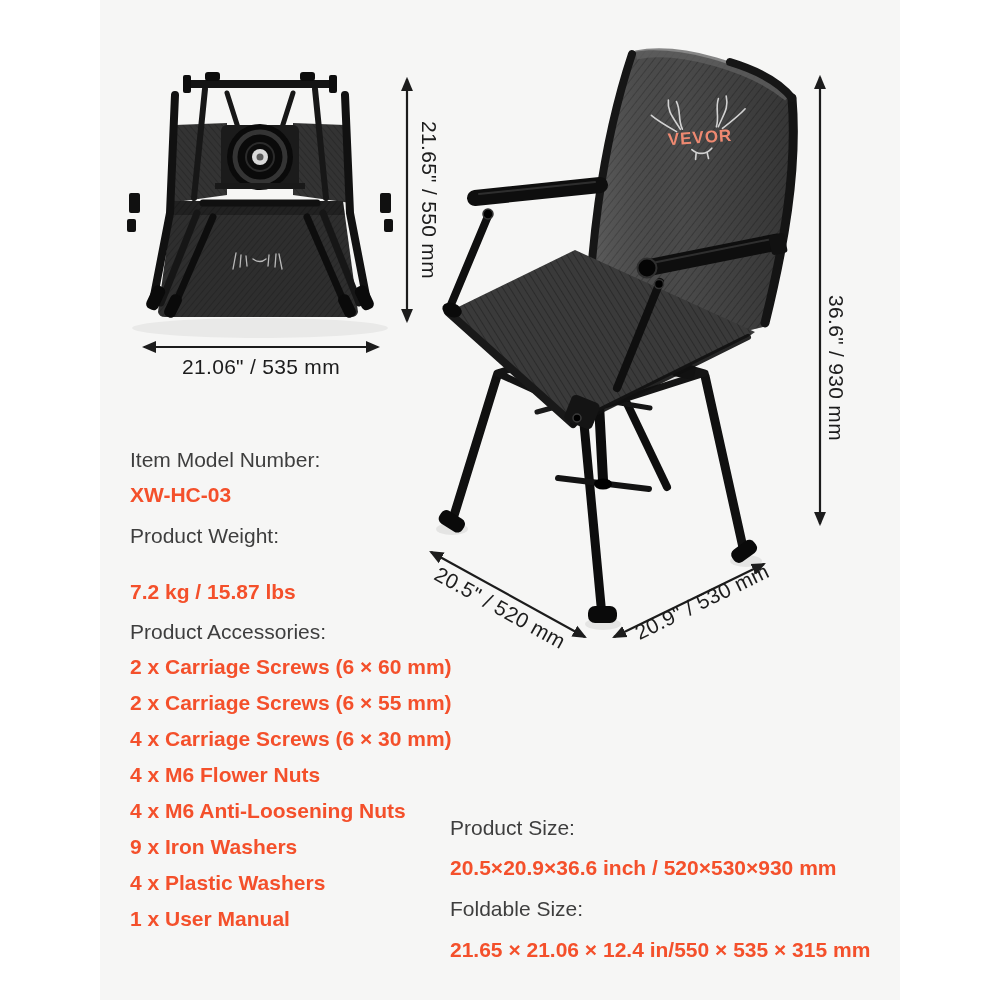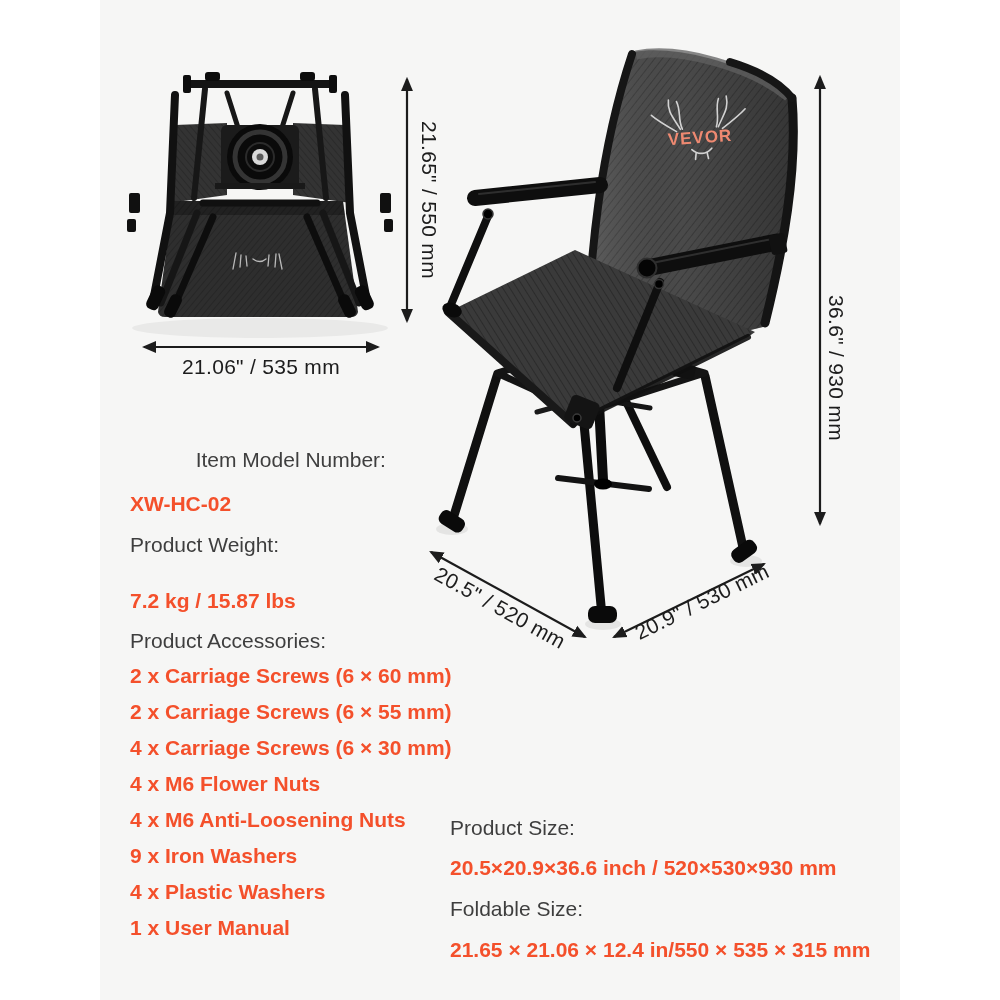--- a/index.html
+++ b/index.html
@@ -8,21 +8,21 @@
   .canvas-bg { position:absolute; left:100px; top:0; width:800px; height:1000px; background:#f6f6f5; }
   .abs { position:absolute; }
   .dim-label {
     position:absolute; color:#1c1c1c; font-size:21px; line-height:22px;
     white-space:nowrap; letter-spacing:0.3px;
   }
   .spec-block { position:absolute; left:130px; top:449px; }
   .size-block { position:absolute; left:450px; top:817px; }
   .label { font-size:21px; line-height:21px; color:#3e3e3e; }
   .value { font-size:21px; line-height:21px; font-weight:700; color:#f4502b; }
-  .mb23{margin-bottom:23px;text-align:center;} .mb21{margin-bottom:35px;} .mb20{margin-bottom:20px;}
+  .mb23{margin-bottom:14px;} .mb21{margin-bottom:35px;} .mb20{margin-bottom:20px;}
   .mb19{margin-bottom:19px;} .mb14{margin-bottom:14px;} .mb15{margin-bottom:15px;}
 </style>
 </head>
 <body>
 
 <div class="page">
   <div class="canvas-bg"></div>
 
   <svg class="abs" style="left:115px; top:45px;" width="290" height="300" viewBox="0 0 290 300">
     <defs>
@@ -203,21 +203,21 @@
   </svg>
 
   <div class="dim-label" style="left:429px; top:200px; transform:translate(-50%,-50%) rotate(90deg);">21.65" / 550 mm</div>
   <div class="dim-label" style="left:261px; top:367px; transform:translate(-50%,-50%);">21.06" / 535 mm</div>
   <div class="dim-label" style="left:836px; top:368px; transform:translate(-50%,-50%) rotate(90deg);">36.6" / 930 mm</div>
   <div class="dim-label" style="left:500px; top:608px; transform:translate(-50%,-50%) rotate(29deg);">20.5" / 520 mm</div>
   <div class="dim-label" style="left:702px; top:602px; transform:translate(-50%,-50%) rotate(-26deg);">20.9" / 530 mm</div>
 
   <div class="spec-block">
     <div class="label mb23">Item Model Number:</div>
-    <div class="value mb20">XW-HC-02</div>
+    <div class="value mb20">XW-HC-03</div>
     <div class="label mb21">Product Weight:</div>
     <div class="value mb19">7.2 kg / 15.87 lbs</div>
     <div class="label mb14">Product Accessories:</div>
     <div class="value mb15">2 x Carriage Screws (6 × 60 mm)</div>
     <div class="value mb15">2 x Carriage Screws (6 × 55 mm)</div>
     <div class="value mb15">4 x Carriage Screws (6 × 30 mm)</div>
     <div class="value mb15">4 x M6 Flower Nuts</div>
     <div class="value mb15">4 x M6 Anti-Loosening Nuts</div>
     <div class="value mb15">9 x Iron Washers</div>
     <div class="value mb15">4 x Plastic Washers</div>

